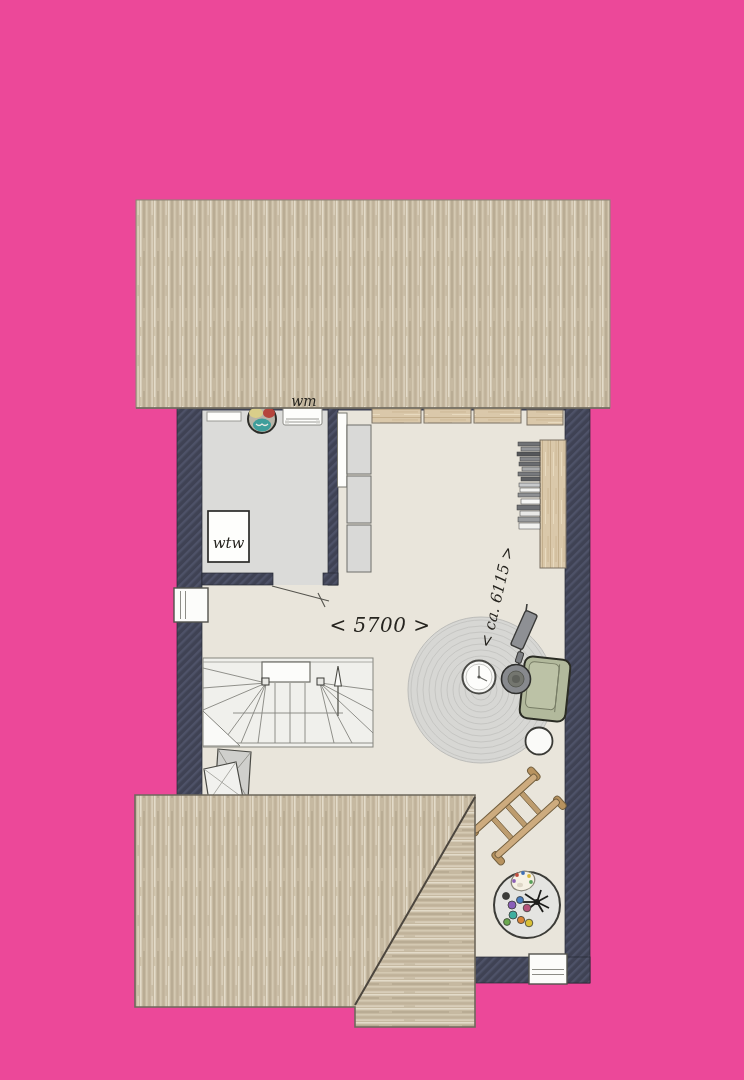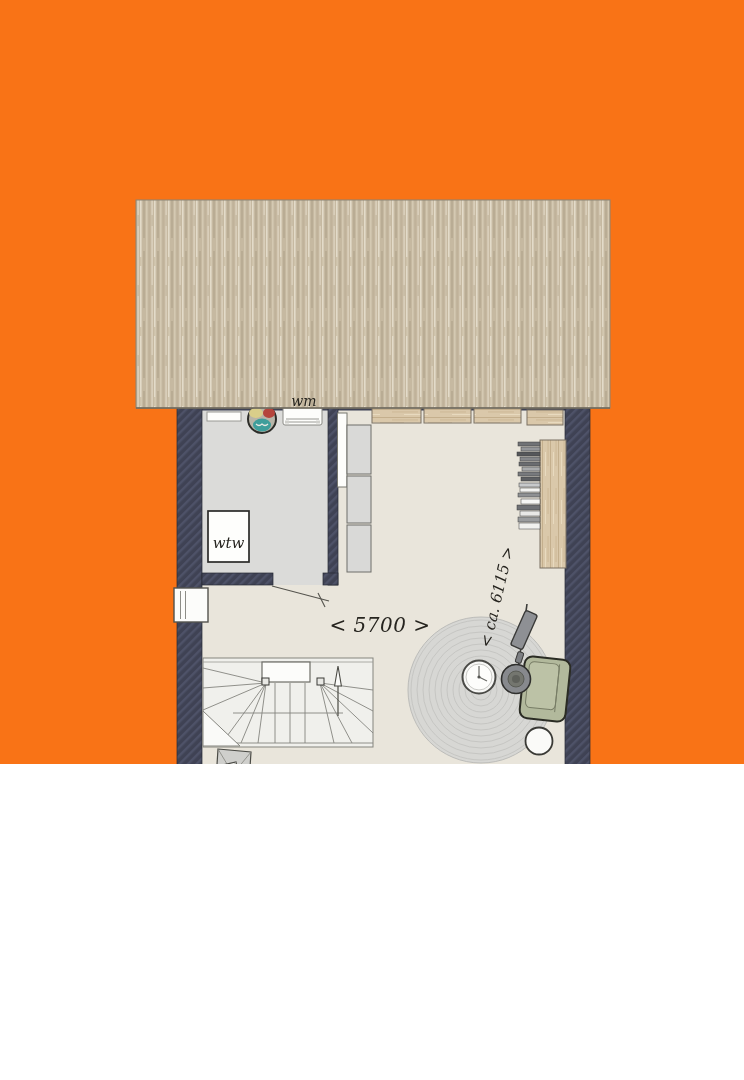--- a/index.html
+++ b/index.html
@@ -1,16 +1,16 @@
 <!DOCTYPE html>
 <html><head>
 <meta charset="utf-8">
 <style>
   html,body{margin:0;padding:0;background:#ffffff;}
-  #stage{position:relative;width:744px;height:764px;background:#f97316;overflow:hidden;
+  #stage{position:relative;width:744px;height:1080px;background:#ec4899;overflow:hidden;
          font-family:"DejaVu Serif", serif;}
   svg{position:absolute;left:0;top:0;}
   text{fill:#26241f;font-style:italic;font-family:"DejaVu Serif", serif;}
 </style>
 </head>
 <body>
 
 <div id="stage">
 <svg width="744" height="1080" viewBox="0 0 744 1080">
   <defs>

